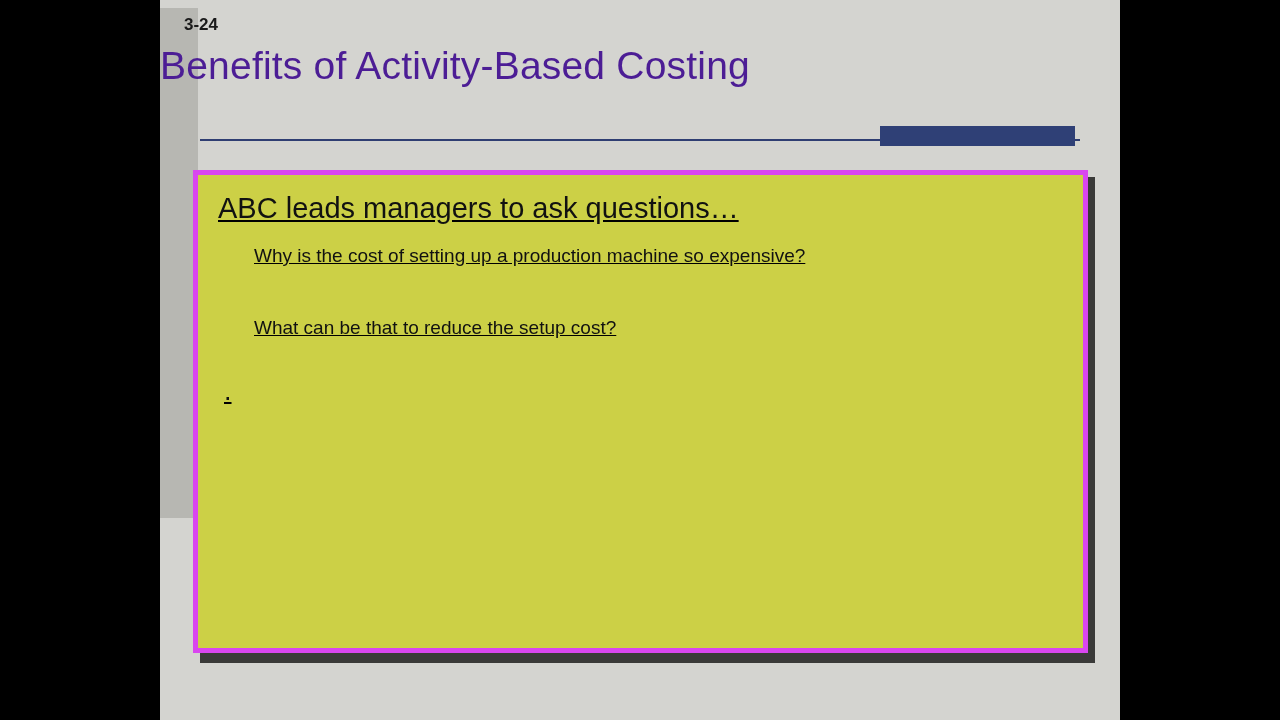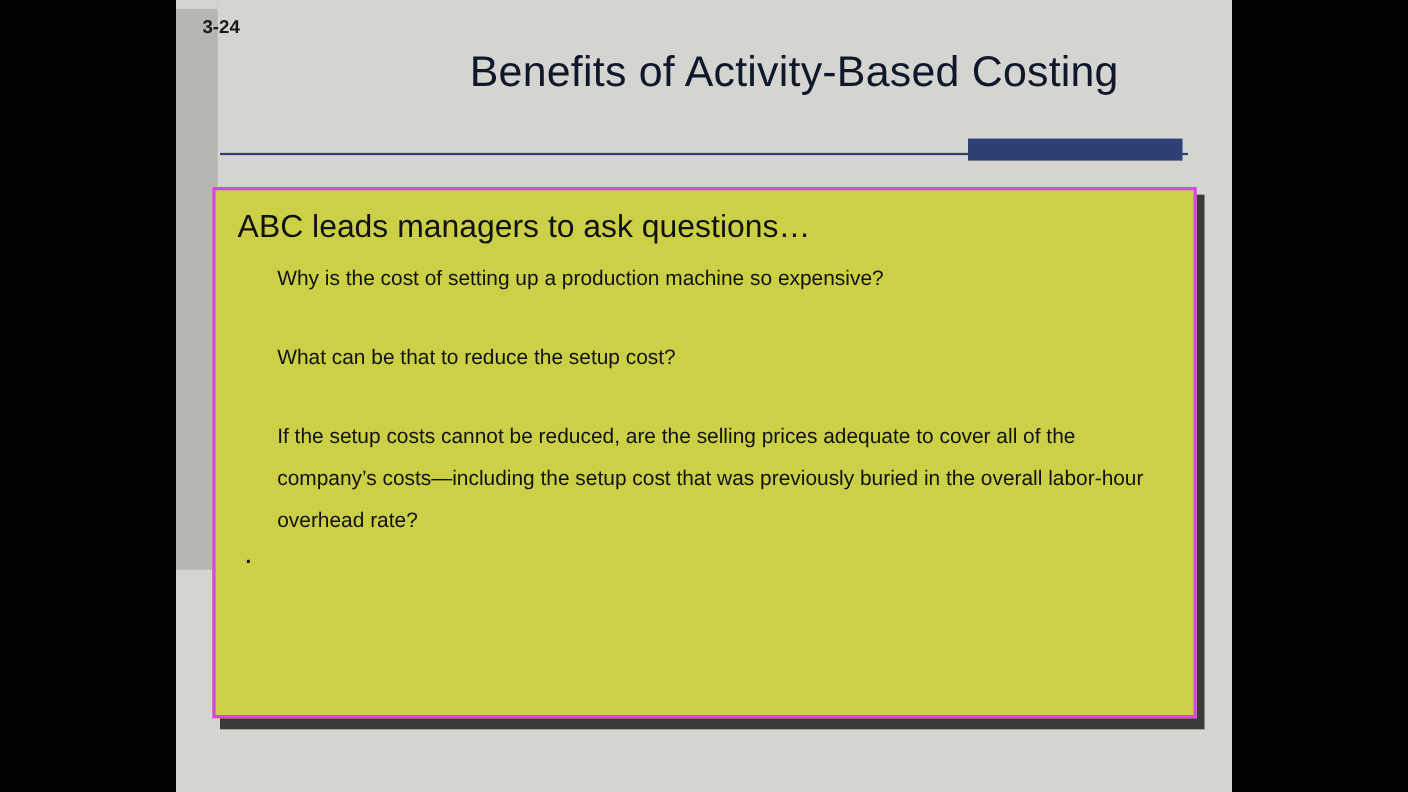--- a/index.html
+++ b/index.html
@@ -57,24 +57,24 @@
     font-weight: bold;
     color: #1a1a1a;
     letter-spacing: 0px;
   }
 
   .slide-title {
     position: absolute;
     left: 0;
     top: 44px;
     width: 857px;
-    text-align: right;
+    text-align: left;
     font-size: 39px;
     font-weight: normal;
-    color: #0f172a;
+    color: #4c1d95;
     letter-spacing: 0.2px;
   }
 
   
   .title-rule {
     position: absolute;
     left: 40px;
     top: 139px;
     width: 880px;
     height: 2px;
@@ -101,22 +101,23 @@
     background: #3a3a38;
   }
 
   .content-box {
     position: absolute;
     left: 33px;
     top: 170px;
     width: 895px;
     height: 483px;
     background: #ccd046;
-    border: 3px solid #d946ef;
+    border: 5px solid #d946ef;
     padding: 14px 20px 0 20px;
+    text-decoration: underline;
   }
 
   .line {
     color: #111111;
     font-size: 27px;
     line-height: 38px;
     white-space: pre-wrap;
   }
 
   .lead {
@@ -178,21 +179,20 @@
       <div class="line lead">ABC leads managers to ask questions…</div>
 
       <div class="line para">Why is the cost of setting up a production machine so expensive?</div>
 
       <div class="gap"></div>
 
       <div class="line para">What can be that to reduce the setup cost?</div>
 
       <div class="gap"></div>
 
-      <div class="line para">If the setup costs cannot be reduced, are the selling prices adequate to cover all of the company’s costs—including the setup cost that was previously buried in the overall labor-hour overhead rate?</div>
 
       <div class="trailing-dot">.</div>
 
     </div>
   </div>
 
   <div class="bar-left"></div>
   <div class="bar-right"></div>
 
 </div>

